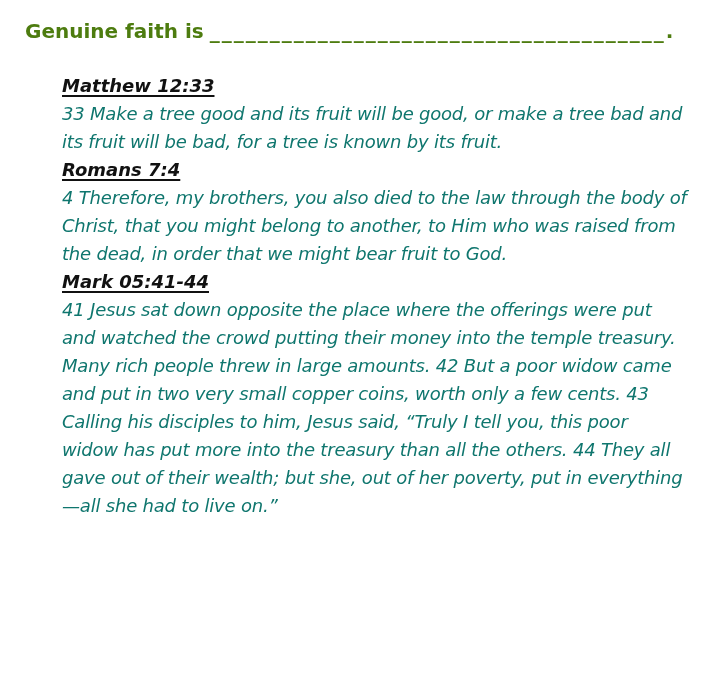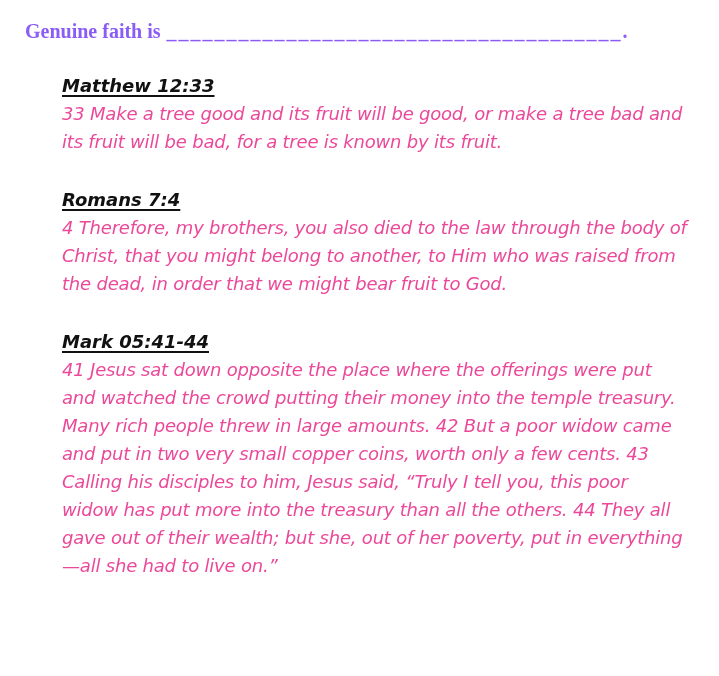--- a/index.html
+++ b/index.html
@@ -19,52 +19,50 @@
     width: 719px;
     height: 676px;
     padding: 16px 25px 0 25px;
     background: #ffffff;
   }
   .title-line {
     font-size: 20px;
     font-weight: bold;
     line-height: 30px;
     white-space: nowrap;
-    color: #8b5cf6;
-    font-family: Liberation Serif, serif;
+    color: #4d7c0f;
   }
   .title-blank {
     letter-spacing: 2px;
     margin-left: 6px;
   }
   .sections {
     margin-top: 26px;
     margin-left: 37px; 
     width: 625px;
   }
   .section + .section {
-    margin-top: 30px;
   }
   .section-heading {
     font-size: 18px;
     line-height: 28px;
     font-style: italic;
     font-weight: 700;
     text-decoration: underline;
     text-underline-offset: 3px;
     text-decoration-thickness: 1.5px;
     margin: 0;
   }
   .section-text {
     font-size: 18px;
     line-height: 28px;
     font-style: italic;
     letter-spacing: -0.2px;
     margin: 0;
-    color: #ec4899;
+    color: #0f766e;
   }
 </style>
 </head>
 <body>
 
 <div class="page">
 
   <div class="title-line">
     <span>Genuine faith is</span><span class="title-blank">______________________________________</span><span>.</span>
   </div>

